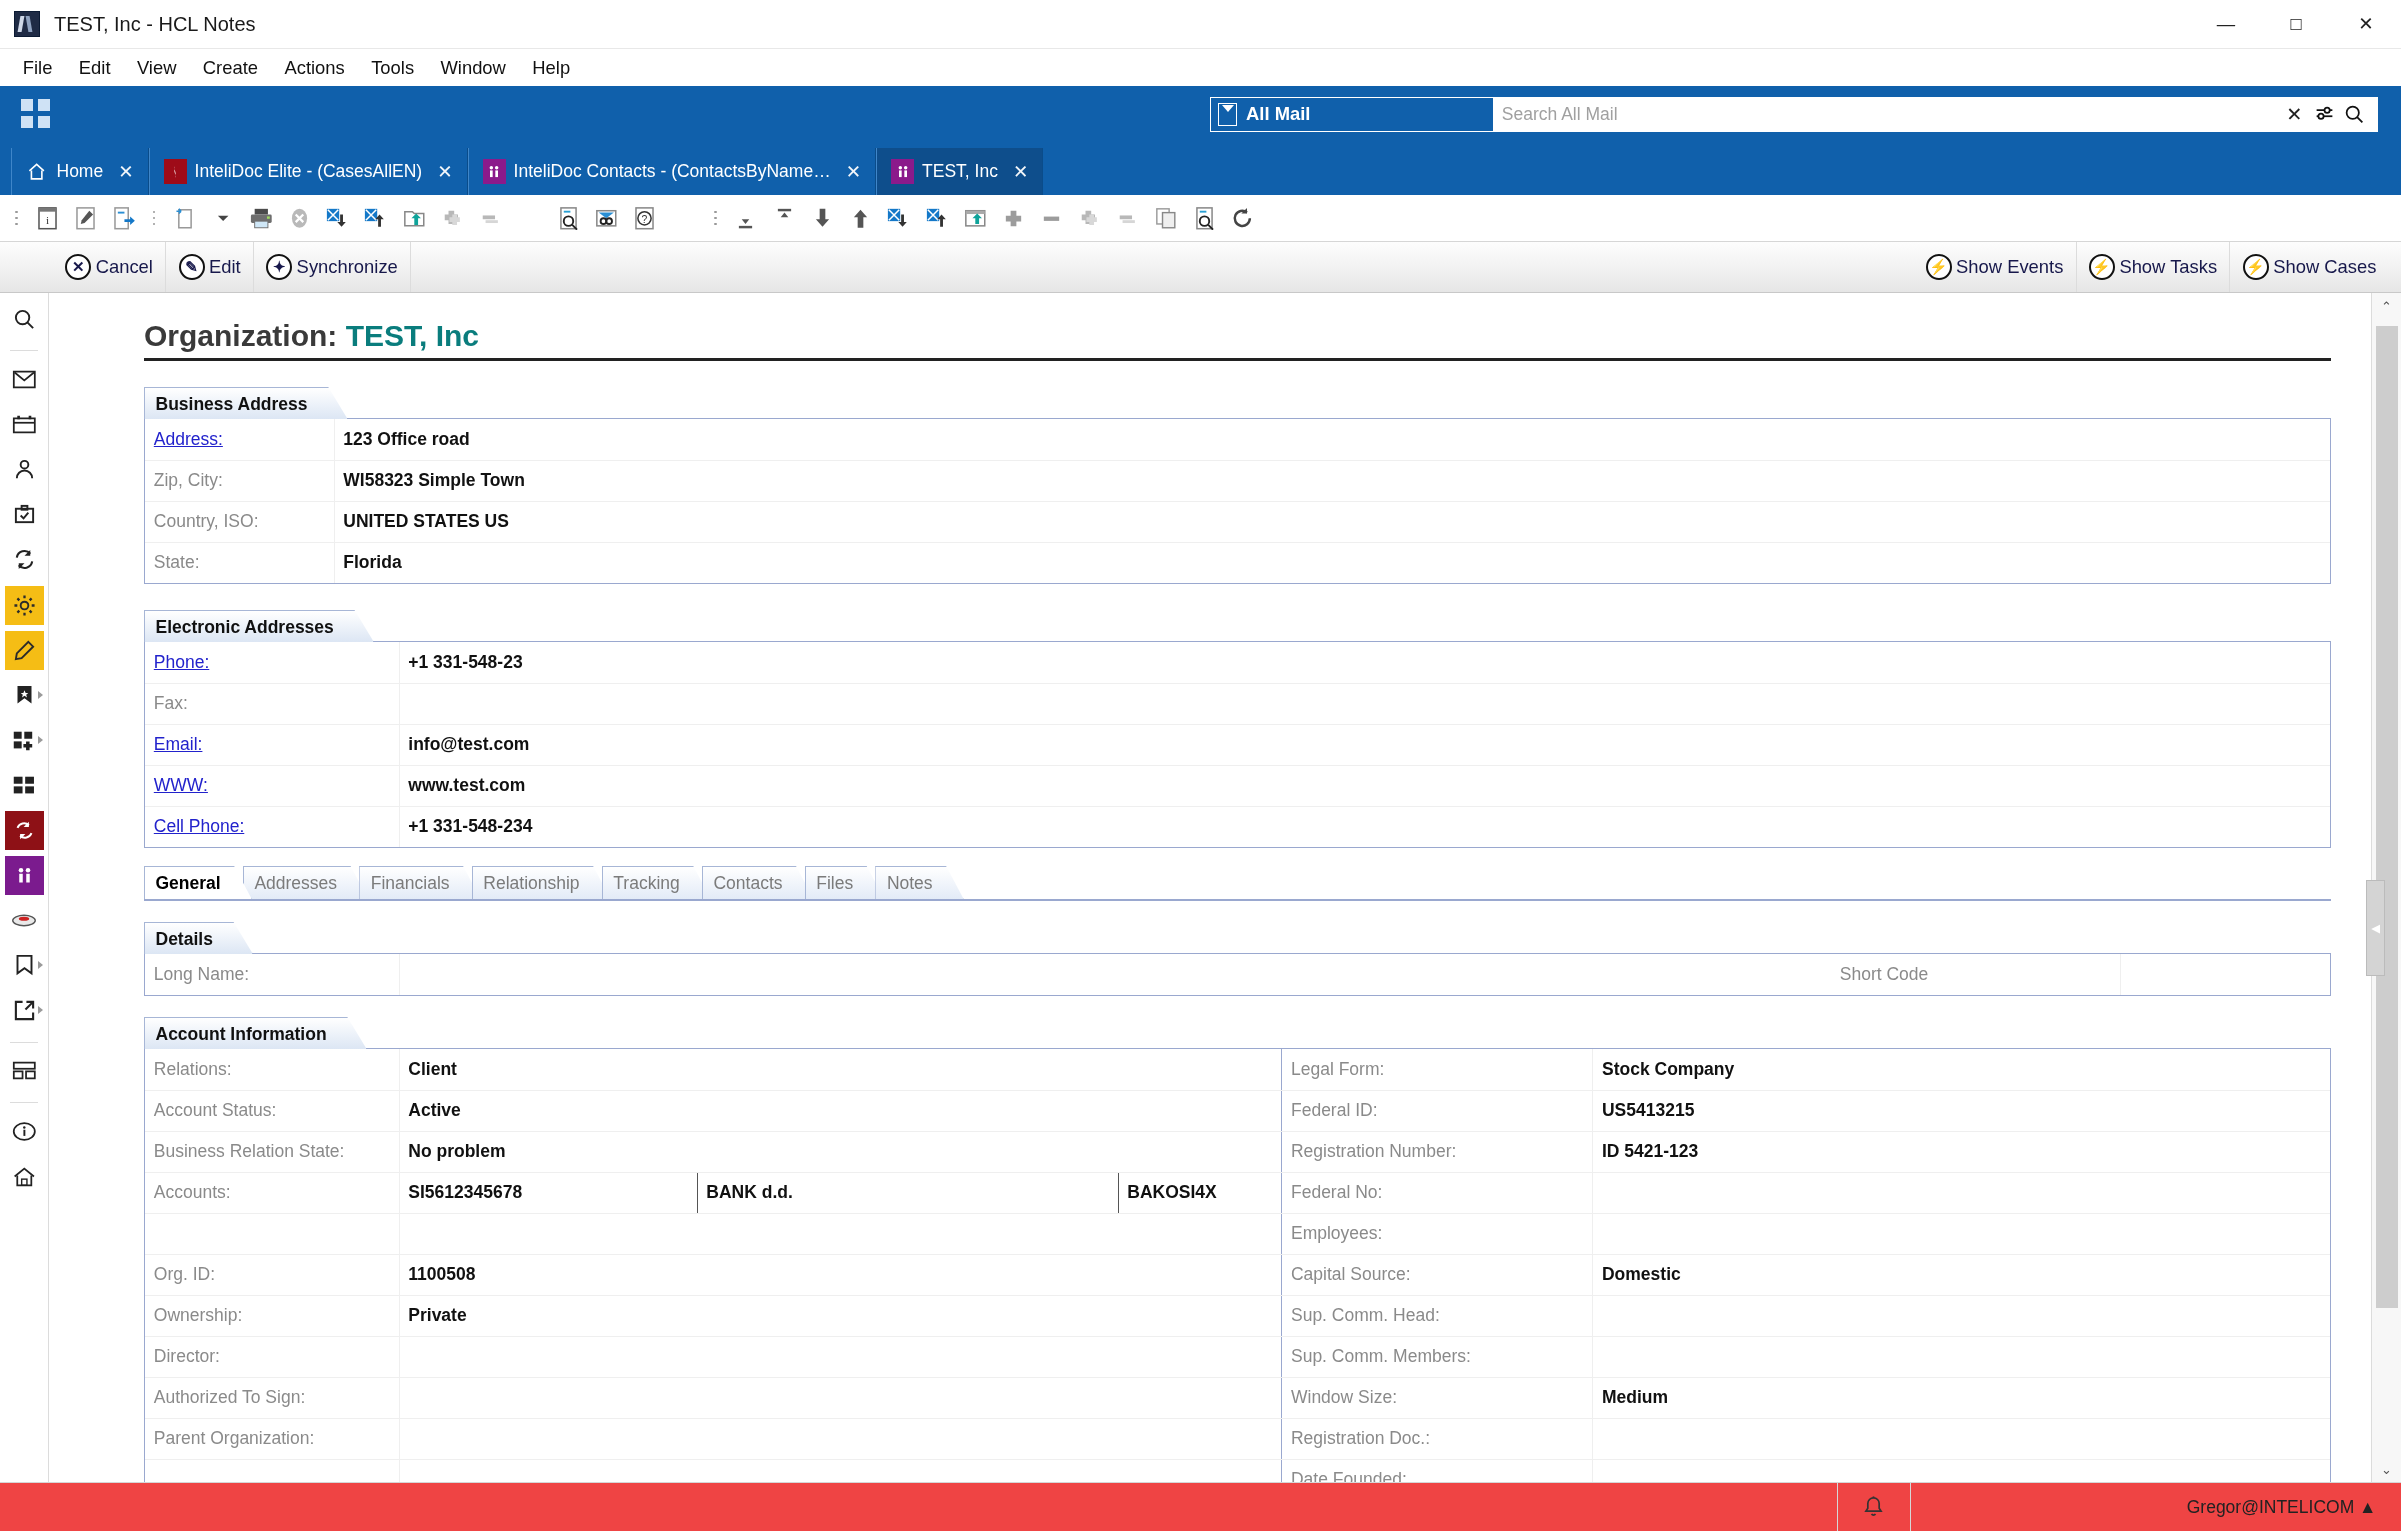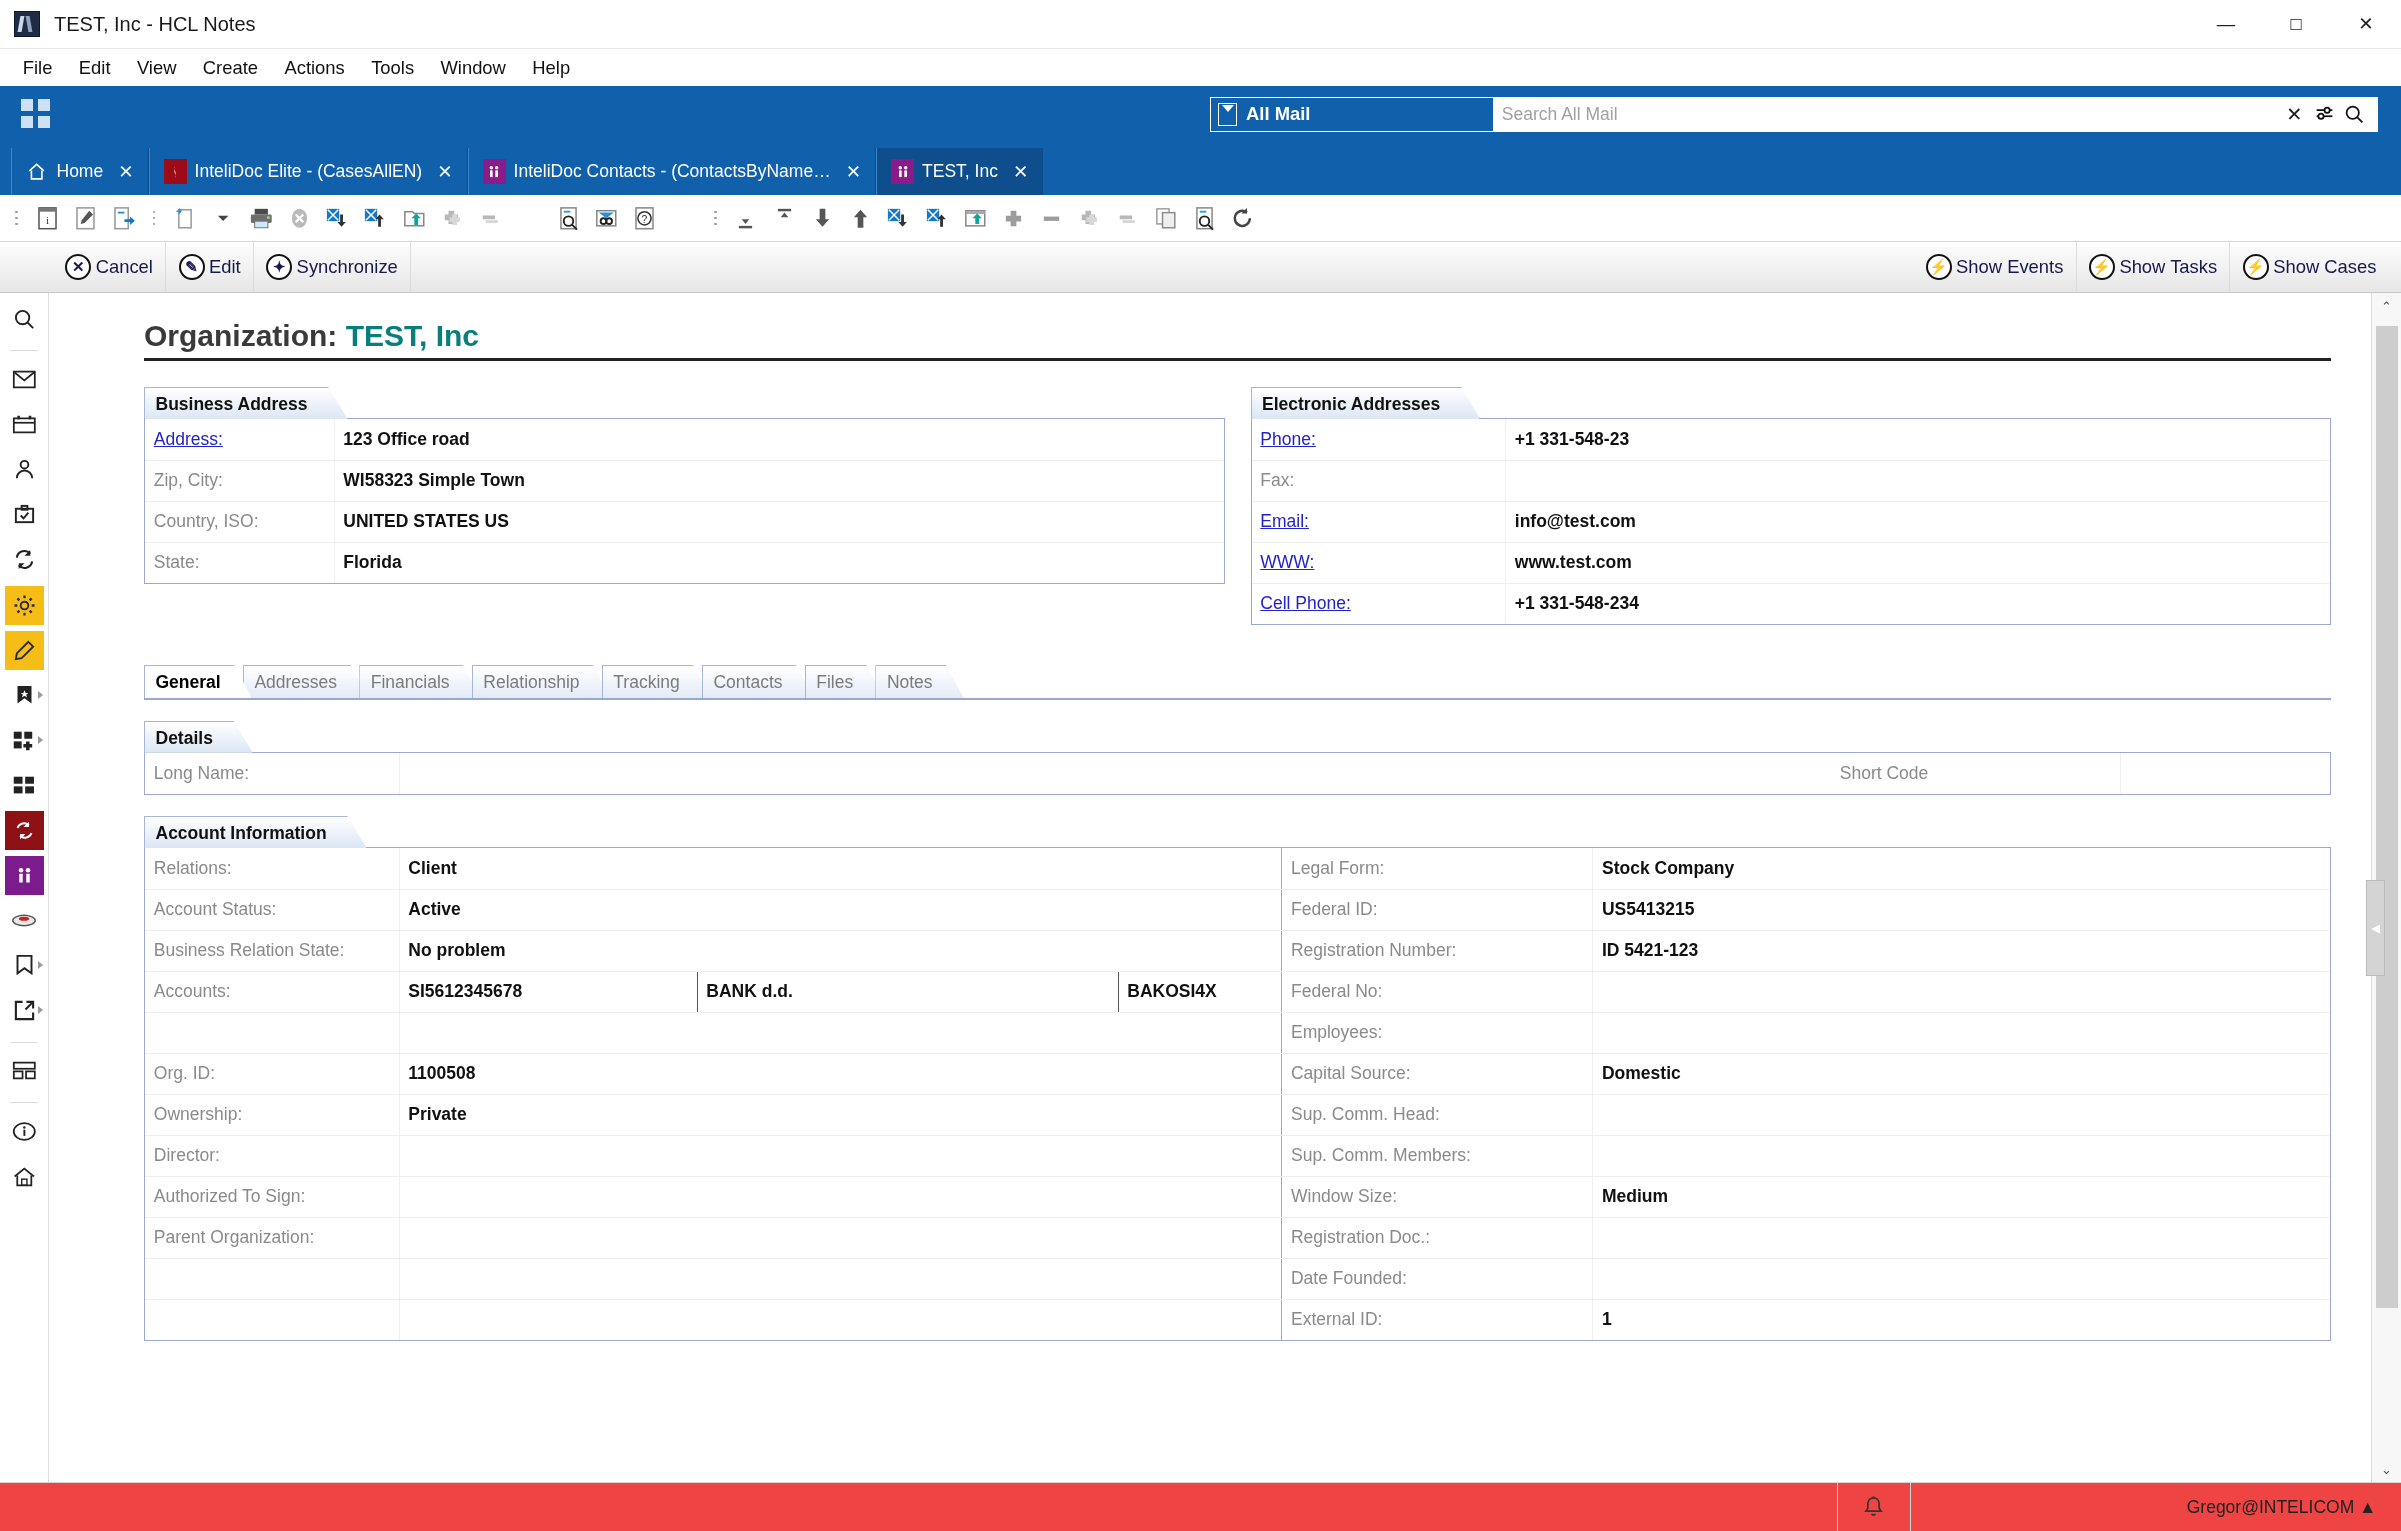--- a/index.html
+++ b/index.html
@@ -197,25 +197,25 @@
   table.grid td {
     border-bottom: 0.9px solid #efefef; padding: 7px 8.8px; font-size: 17.5px;
     height: 41px; vertical-align: middle;
   }
   table.grid tr:last-child td { border-bottom: none; }
   td.lbl { color: #8a8a8a; }
   td.lbl a { color: #2222cc; text-decoration: underline; }
   td.val { font-weight: bold; color: #111; border-left: 0.9px solid #efefef; }
   td.sep { border-left: 0.9px solid #555; }
 
-  .two-col { display: flex; gap: 26px; }
+  .two-col { display: flex; gap: 26px; flex-direction: column; }
   .two-col > div { flex: 1; min-width: 0; }
 
   
-  .dtabs { display: flex; margin-top: 40px; align-items: flex-end; }
+  .dtabs { display: flex; margin-top: 18px; align-items: flex-end; }
   .dtab {
     height: 33px; line-height: 33px; padding: 0 30px 0 10.5px; font-size: 17.5px;
     color: #7b7b7b; background: linear-gradient(180deg,#ffffff 0%,#e3ebf7 100%);
     border: 0.9px solid #a7b6d6; border-bottom: none; margin-right: -8.8px;
     clip-path: polygon(0 0, calc(100% - 17.5px) 0, 100% 100%, 0 100%);
     cursor: pointer; white-space: nowrap; position: relative;
   }
   .dtab.active { color: #000; font-weight: bold; background: #fff; z-index: 3; }
   .dtabs-rule { height: 1.8px; background: #9aa8cf; }
 

